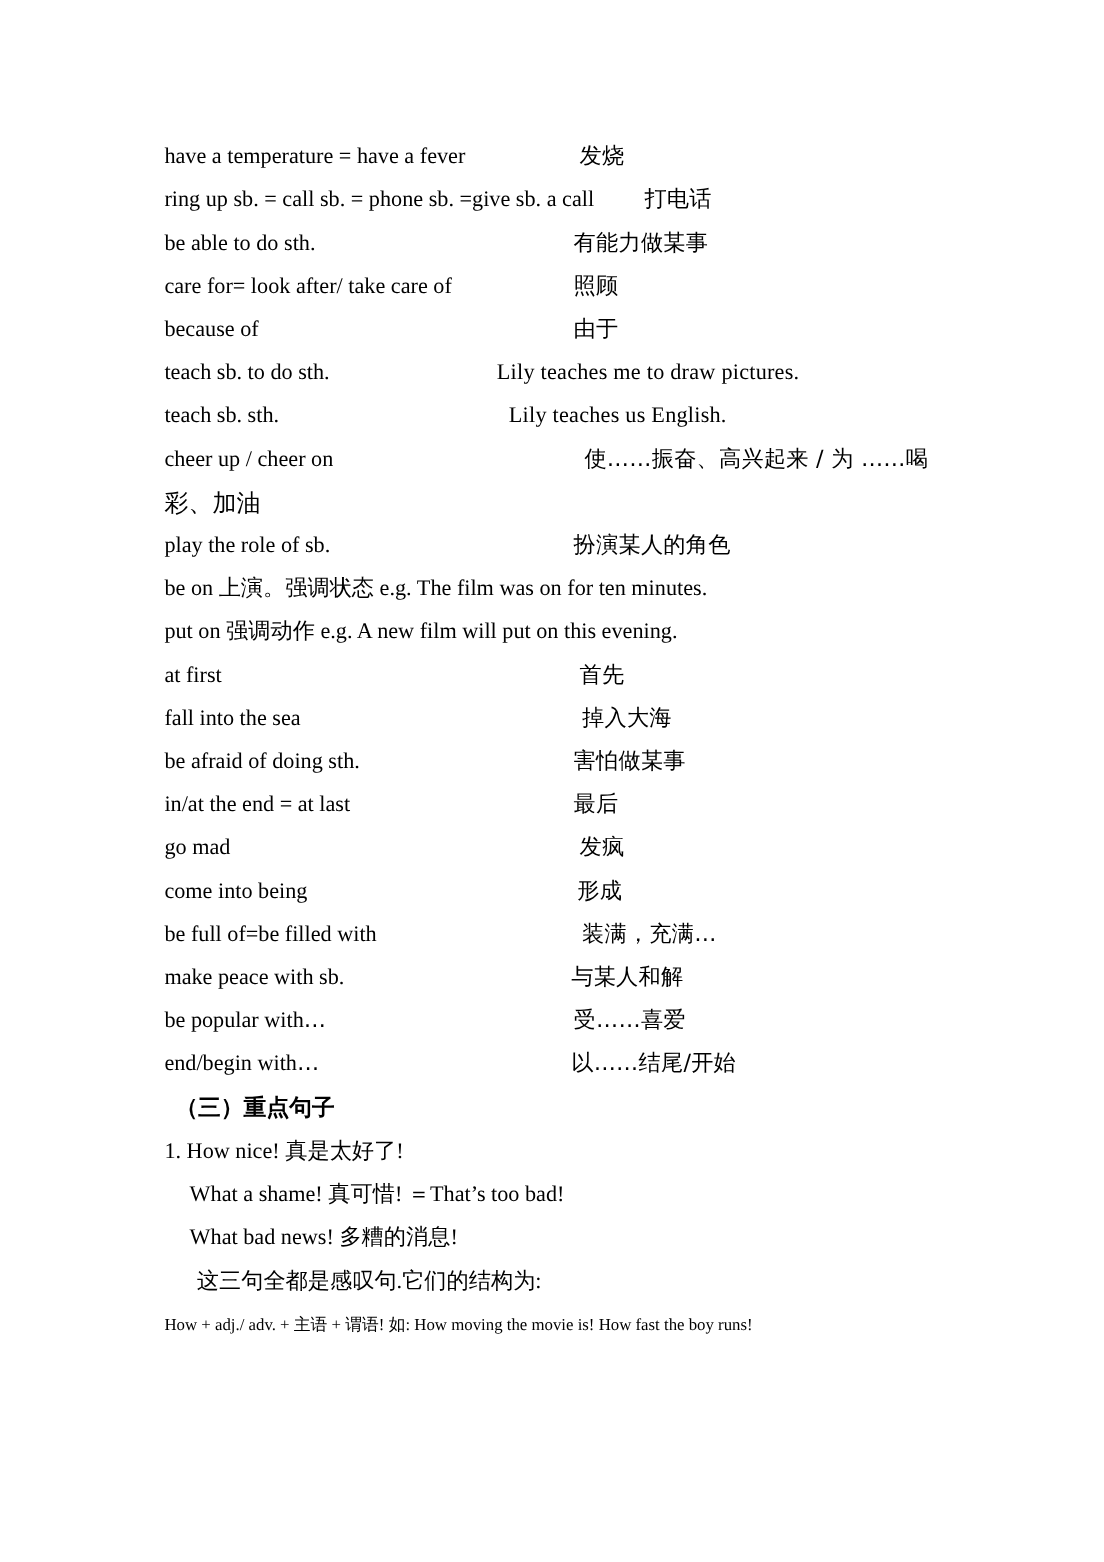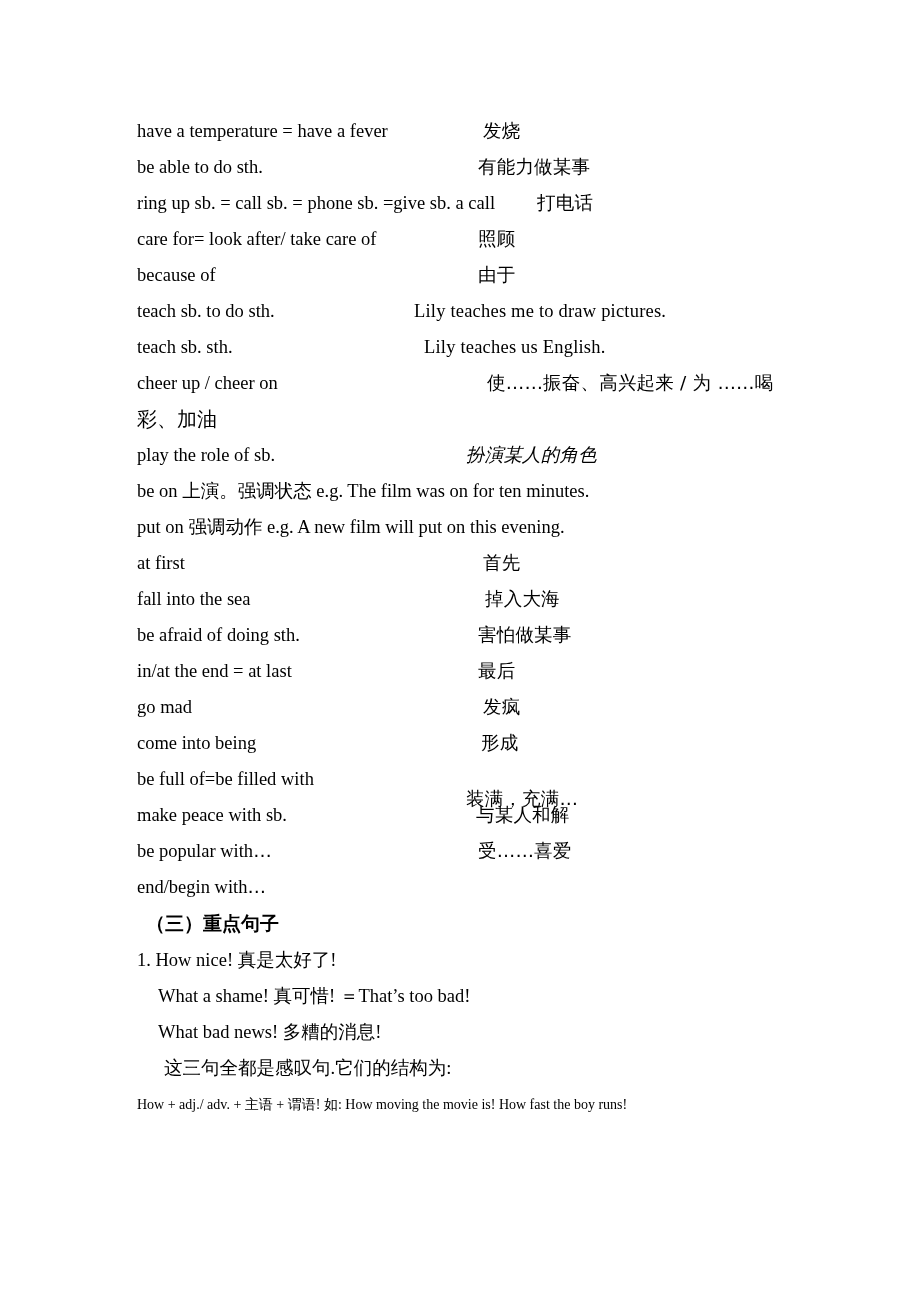--- a/index.html
+++ b/index.html
@@ -85,41 +85,41 @@
   .structure-line .cjk { font-family: "DejaVu Sans", "Liberation Sans", sans-serif; }
 </style>
 </head>
 <body>
 
 <div class="page">
   <div class="content">
 
     <div id="phrase-table">
         <div class="phrase-row"><span class="phrase-en">have a temperature = have a fever</span><span class="phrase-cn" style="left: 346px;"><span class="cjk">发烧</span></span></div>
+        <div class="phrase-row"><span class="phrase-en">ring up sb. = call sb. = phone sb. =give sb. a call</span><span class="phrase-cn" style="left: 400px;"><span class="cjk">打电话</span></span></div>
         <div class="phrase-row"><span class="phrase-en">be able to do sth.</span><span class="phrase-cn" style="left: 341px;"><span class="cjk">有能力做某事</span></span></div>
-        <div class="phrase-row"><span class="phrase-en">ring up sb. = call sb. = phone sb. =give sb. a call</span><span class="phrase-cn" style="left: 400px;"><span class="cjk">打电话</span></span></div>
         <div class="phrase-row"><span class="phrase-en">care for= look after/ take care of</span><span class="phrase-cn" style="left: 341px;"><span class="cjk">照顾</span></span></div>
         <div class="phrase-row"><span class="phrase-en">because of</span><span class="phrase-cn" style="left: 341px;"><span class="cjk">由于</span></span></div>
         <div class="phrase-row"><span class="phrase-en">teach sb. to do sth.</span><span class="phrase-cn" style="font-family: &quot;Liberation Serif&quot;, &quot;DejaVu Serif&quot;, serif; left: 277px;">Lily teaches me to draw pictures.</span></div>
         <div class="phrase-row"><span class="phrase-en">teach sb. sth.</span><span class="phrase-cn" style="font-family: &quot;Liberation Serif&quot;, &quot;DejaVu Serif&quot;, serif; left: 287px;">Lily teaches us English.</span></div>
         <div class="phrase-row"><span class="phrase-en">cheer up   / cheer on</span><span class="phrase-cn" style="left: 350px;"><span class="cjk">使……振奋、高兴起来</span> / <span class="cjk">为</span> <span class="cjk">……喝</span></span></div>
         <div class="wrap-row"><span class="cjk">彩、加油</span></div>
-        <div class="phrase-row"><span class="phrase-en">play the role of sb.</span><span class="phrase-cn" style="left: 329px; font-style: italic;"><span class="cjk">扮演某人的角色</span></span></div>
+        <div class="phrase-row"><span class="phrase-en">play the role of sb.</span><span class="phrase-cn" style="left: 341px;"><span class="cjk">扮演某人的角色</span></span></div>
         <div class="phrase-row inline-row"><span class="phrase-en">be on   <span class="cjk">上演。强调状态</span>  e.g. The film was on for ten minutes.</span></div>
         <div class="phrase-row inline-row"><span class="phrase-en">put on <span class="cjk">强调动作</span>  e.g. A new film will put on this evening.</span></div>
         <div class="phrase-row"><span class="phrase-en">at first</span><span class="phrase-cn" style="left: 346px;"><span class="cjk">首先</span></span></div>
         <div class="phrase-row"><span class="phrase-en">fall into the sea</span><span class="phrase-cn" style="left: 348px;"><span class="cjk">掉入大海</span></span></div>
         <div class="phrase-row"><span class="phrase-en">be afraid of doing sth.</span><span class="phrase-cn" style="left: 341px;"><span class="cjk">害怕做某事</span></span></div>
         <div class="phrase-row"><span class="phrase-en">in/at the end = at last</span><span class="phrase-cn" style="left: 341px;"><span class="cjk">最后</span></span></div>
         <div class="phrase-row"><span class="phrase-en">go mad</span><span class="phrase-cn" style="left: 346px;"><span class="cjk">发疯</span></span></div>
         <div class="phrase-row"><span class="phrase-en">come into being</span><span class="phrase-cn" style="left: 344px;"><span class="cjk">形成</span></span></div>
-        <div class="phrase-row"><span class="phrase-en">be full of=be filled with</span><span class="phrase-cn" style="left: 329px; margin-top: 20px;"><span class="cjk">装满，充满…</span></span></div>
+        <div class="phrase-row"><span class="phrase-en">be full of=be filled with</span><span class="phrase-cn" style="left: 348px;"><span class="cjk">装满，充满…</span></span></div>
         <div class="phrase-row"><span class="phrase-en">make peace with sb.</span><span class="phrase-cn" style="left: 339px;"><span class="cjk">与某人和解</span></span></div>
         <div class="phrase-row"><span class="phrase-en">be popular with<span class="cjk">…</span></span><span class="phrase-cn" style="left: 341px;"><span class="cjk">受……喜爱</span></span></div>
-        <div class="phrase-row"><span class="phrase-en">end/begin with<span class="cjk">…</span></span></div>
+        <div class="phrase-row"><span class="phrase-en">end/begin with<span class="cjk">…</span></span><span class="phrase-cn" style="left: 339px;"><span class="cjk">以……结尾</span>/<span class="cjk">开始</span></span></div>
       </div>
 
     <div class="section-heading">（三）重点句子</div>
 
     <div id="sentence-list">
         <div class="sentence-line">1. How nice!  <span class="cjk">真是太好了</span>!</div>
         <div class="sentence-line indent-1">What a shame!  <span class="cjk">真可惜</span>!  <span class="cjk">＝</span>That’s too bad!</div>
         <div class="sentence-line indent-1">What bad news!  <span class="cjk">多糟的消息</span>!</div>
         <div class="sentence-line indent-2"><span class="cjk">这三句全都是感叹句</span>.<span class="cjk">它们的结构为</span>:</div>
       </div>

